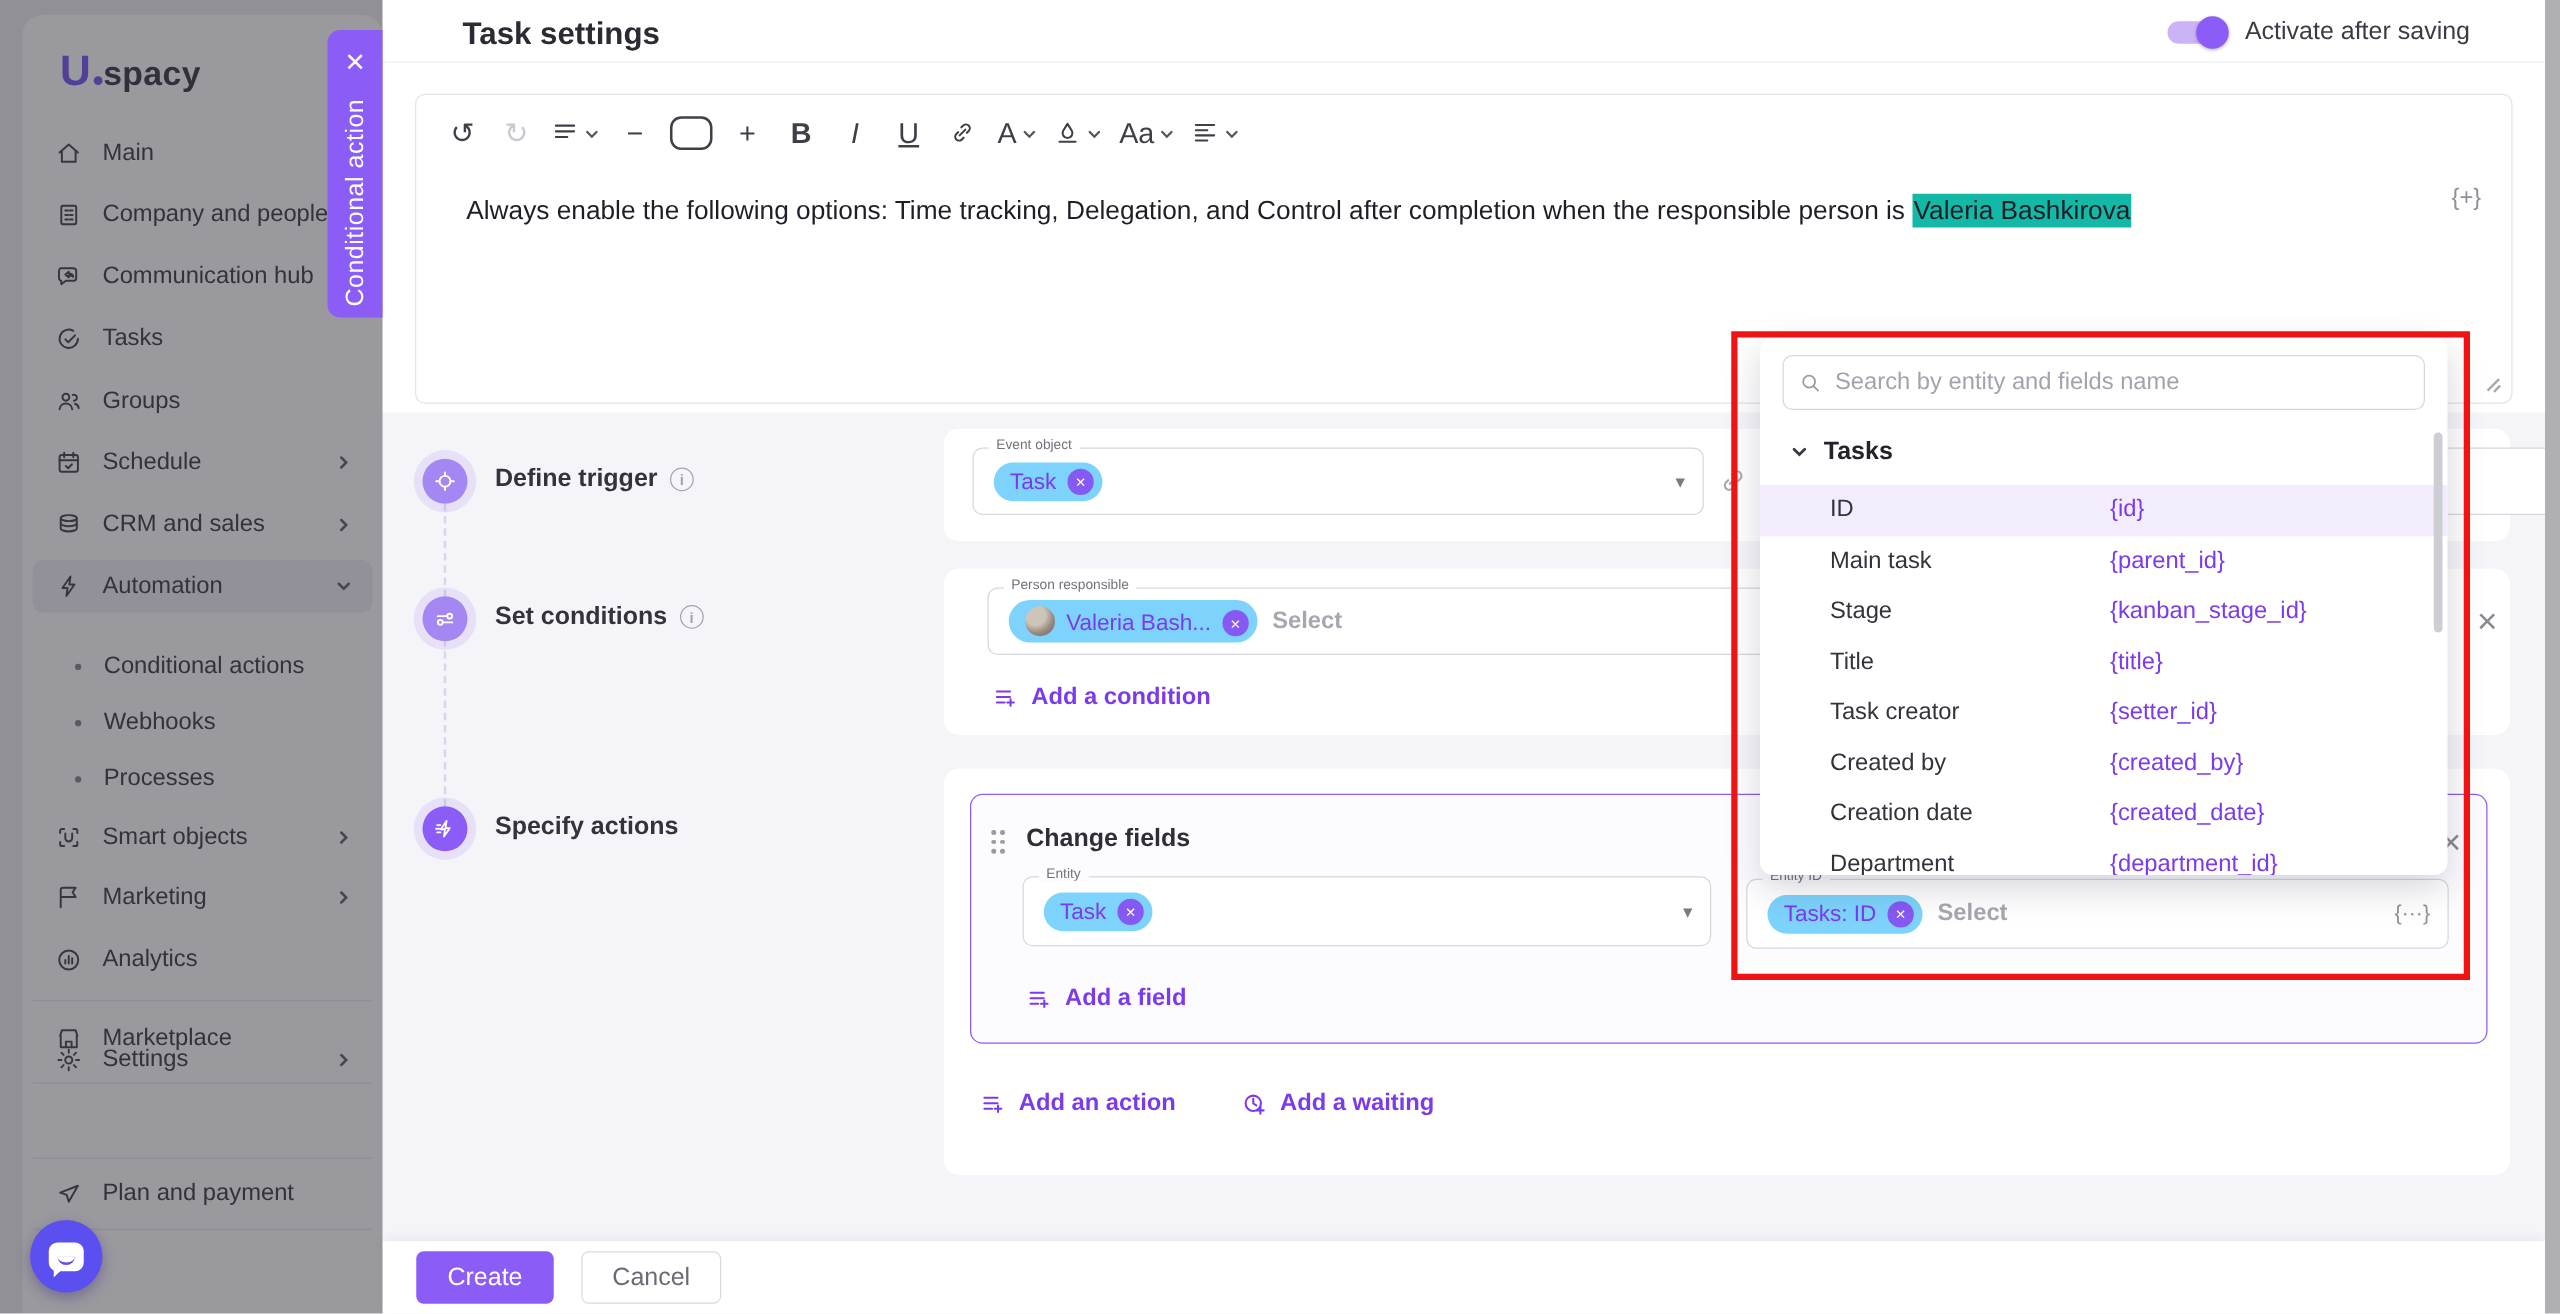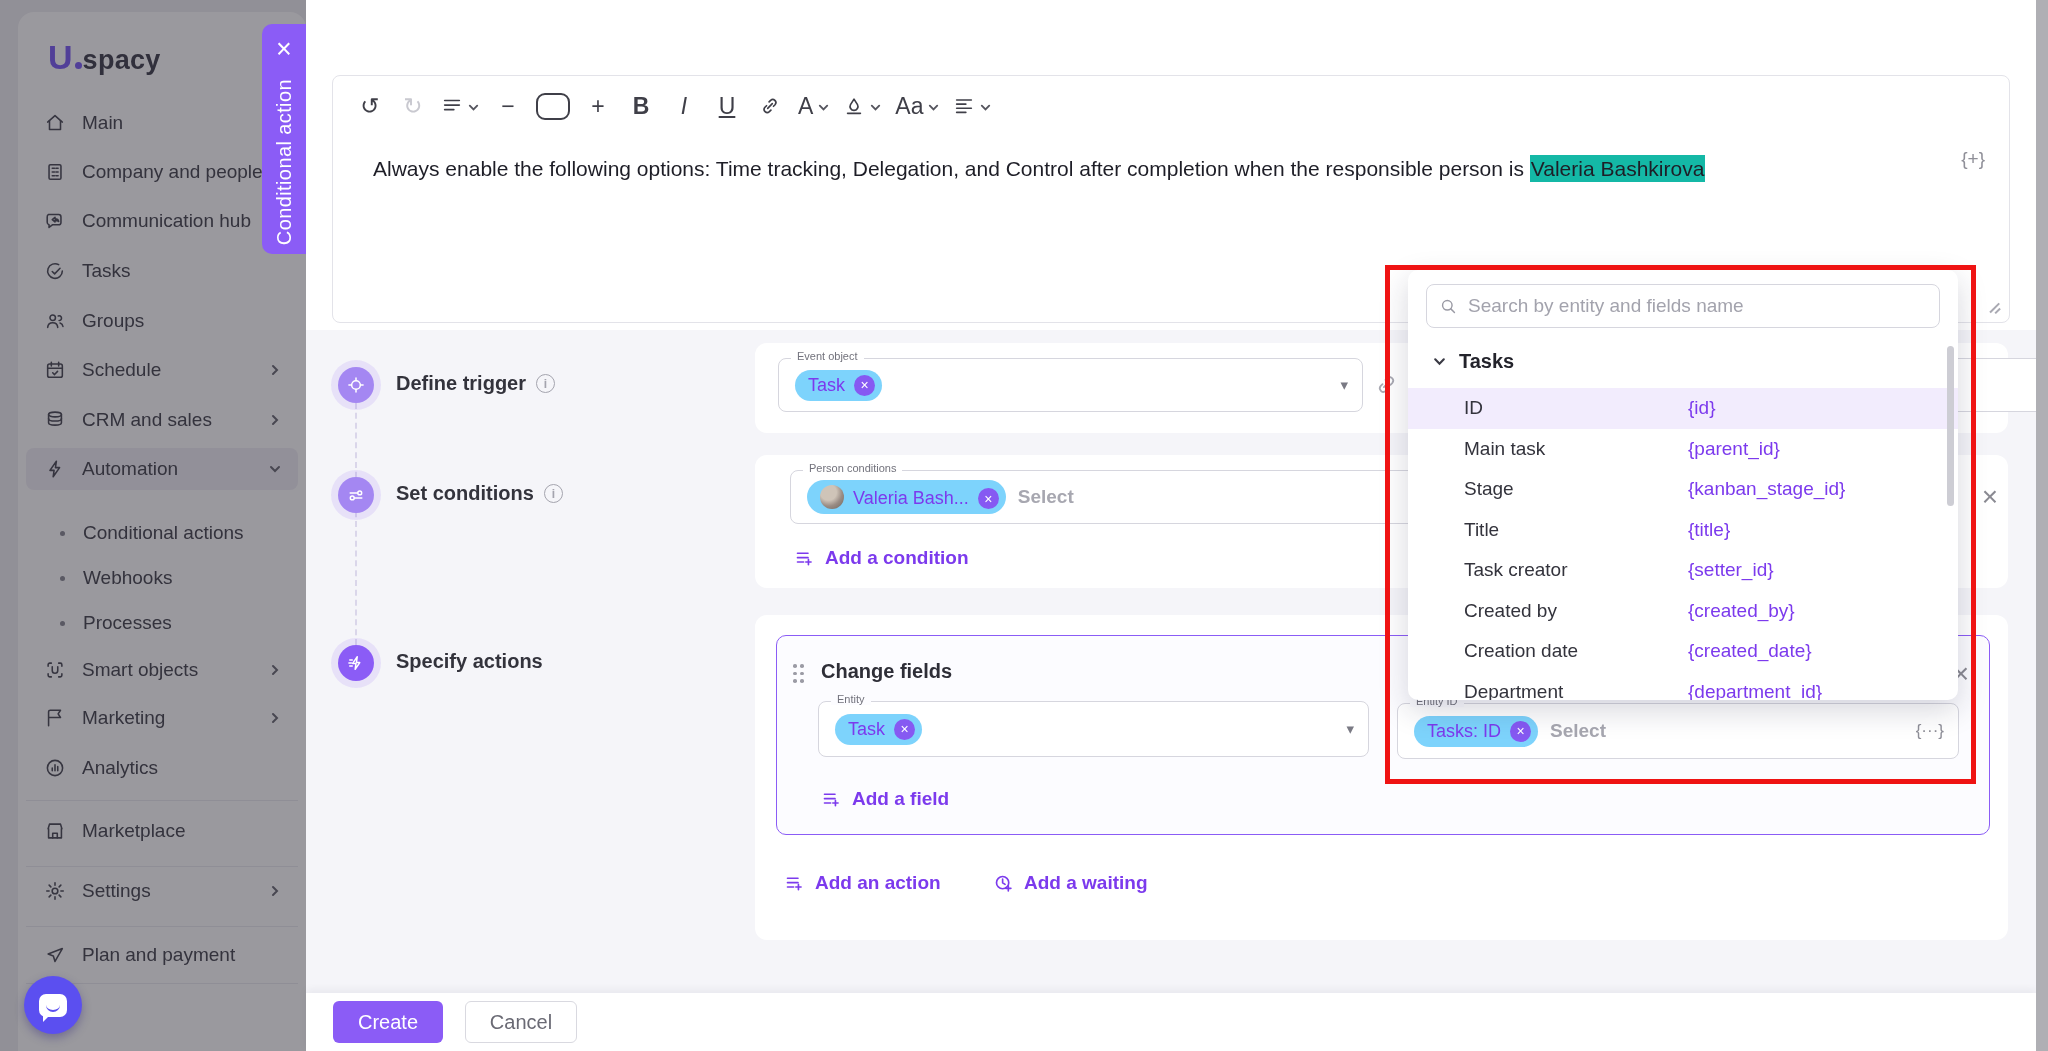--- a/index.html
+++ b/index.html
@@ -264,21 +264,21 @@
     <div class="nav-divider" style="top:788px"></div>
     <div class="nav-item" style="top:798px">
       <span class="nicon"><svg viewBox="0 0 24 24">
             <path d="M4.5 9.5 6 4.5h12l1.5 5"></path>
             <path d="M5 9.5V19.5h14V9.5"></path>
             <path d="M9.5 19.5v-5h5v5"></path>
           </svg></span>
       <span>Marketplace</span>
     </div>
     <div class="nav-divider" style="top:854px"></div>
-    <div class="nav-item" style="top:858px">
+    <div class="nav-item" style="top:815px">
       <span class="nicon"><svg viewBox="0 0 24 24">
             <circle cx="12" cy="12" r="3.1"></circle>
             <path d="M12 3v2.6M12 18.4V21M3 12h2.6M18.4 12H21M5.6 5.6l1.9 1.9M16.5 16.5l1.9 1.9M18.4 5.6l-1.9 1.9M7.5 16.5l-1.9 1.9"></path>
           </svg></span>
       <span>Settings</span>
       <span class="nchev"><svg viewBox="0 0 14 14">
             <path d="M5 3l4 4-4 4"></path>
           </svg></span>
     </div>
     <div class="nav-divider" style="top:914px"></div>
@@ -298,20 +298,29 @@
         <span class="smile"></span>
       </span>
   </div>
 
   <div id="side-tab">
     <span class="close">×</span>
     <span class="vlabel">Conditional action</span>
   </div>
 
   <div id="modal">
+    <div id="modal-header">
+      <div id="modal-title">Task settings</div>
+      <div id="activate-group">
+        <div id="toggle">
+            <span class="knob"></span>
+          </div>
+        <span id="activate-label">Activate after saving</span>
+      </div>
+    </div>
 
     <div id="editor">
       <div id="toolbar">
         <span class="tbtn">↺</span>
         <span class="tbtn disabled">↻</span>
         <span class="tbtn">
             <svg class="g" viewBox="0 0 24 24">
               <path d="M4 6h16M4 11h16M4 16h10"></path>
             </svg>
             <span class="chev"><svg viewBox="0 0 14 14">
@@ -420,21 +429,21 @@
     <span id="chain-icon">
       <svg viewBox="0 0 24 24">
           <path d="M9.5 14.5l5-5"></path>
           <path d="M11 7.5 12.7 5.8a3.4 3.4 0 0 1 4.8 4.8L15.8 12.3"></path>
           <path d="M13 16.5 11.3 18.2a3.4 3.4 0 0 1-4.8-4.8L8.2 11.7"></path>
         </svg>
     </span>
 
     <div class="rowcard" style="top:455px;height:133px">
       <div class="select" style="left:35px;top:15px;width:1162px">
-        <span class="flabel">Person conditions</span>
+        <span class="flabel">Person responsible</span>
         <span class="chip">
             <span class="avatar"></span>
             <span>Valeria Bash...</span>
             <span class="rm">×</span>
           </span>
         <span class="ph">Select</span>
       </div>
       <span class="xbtn" style="right:10px;top:28px">×</span>
 
       <div class="plink" style="position:absolute;left:39px;top:92px">

